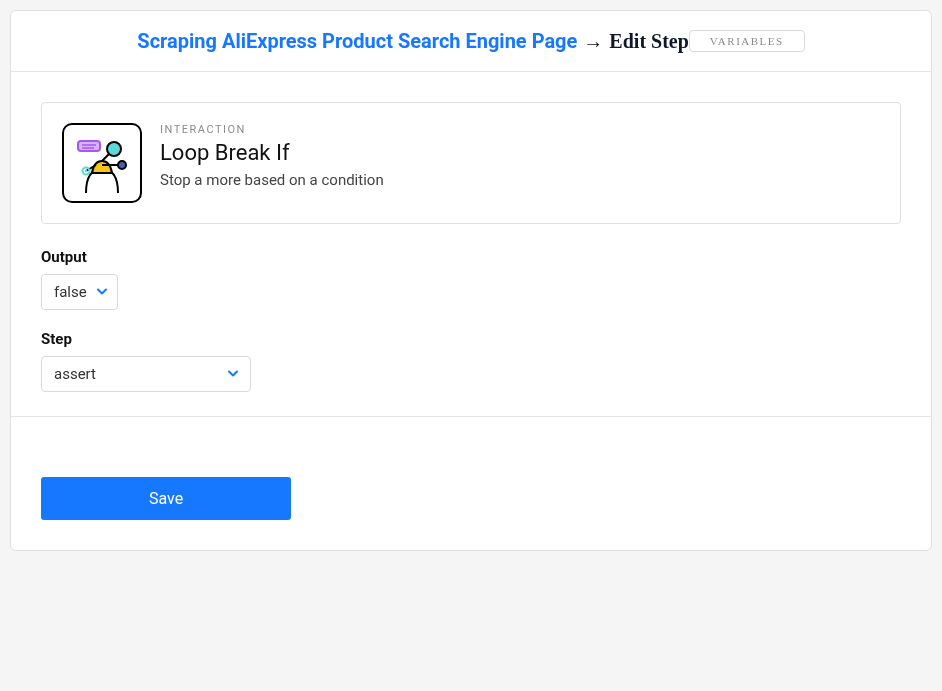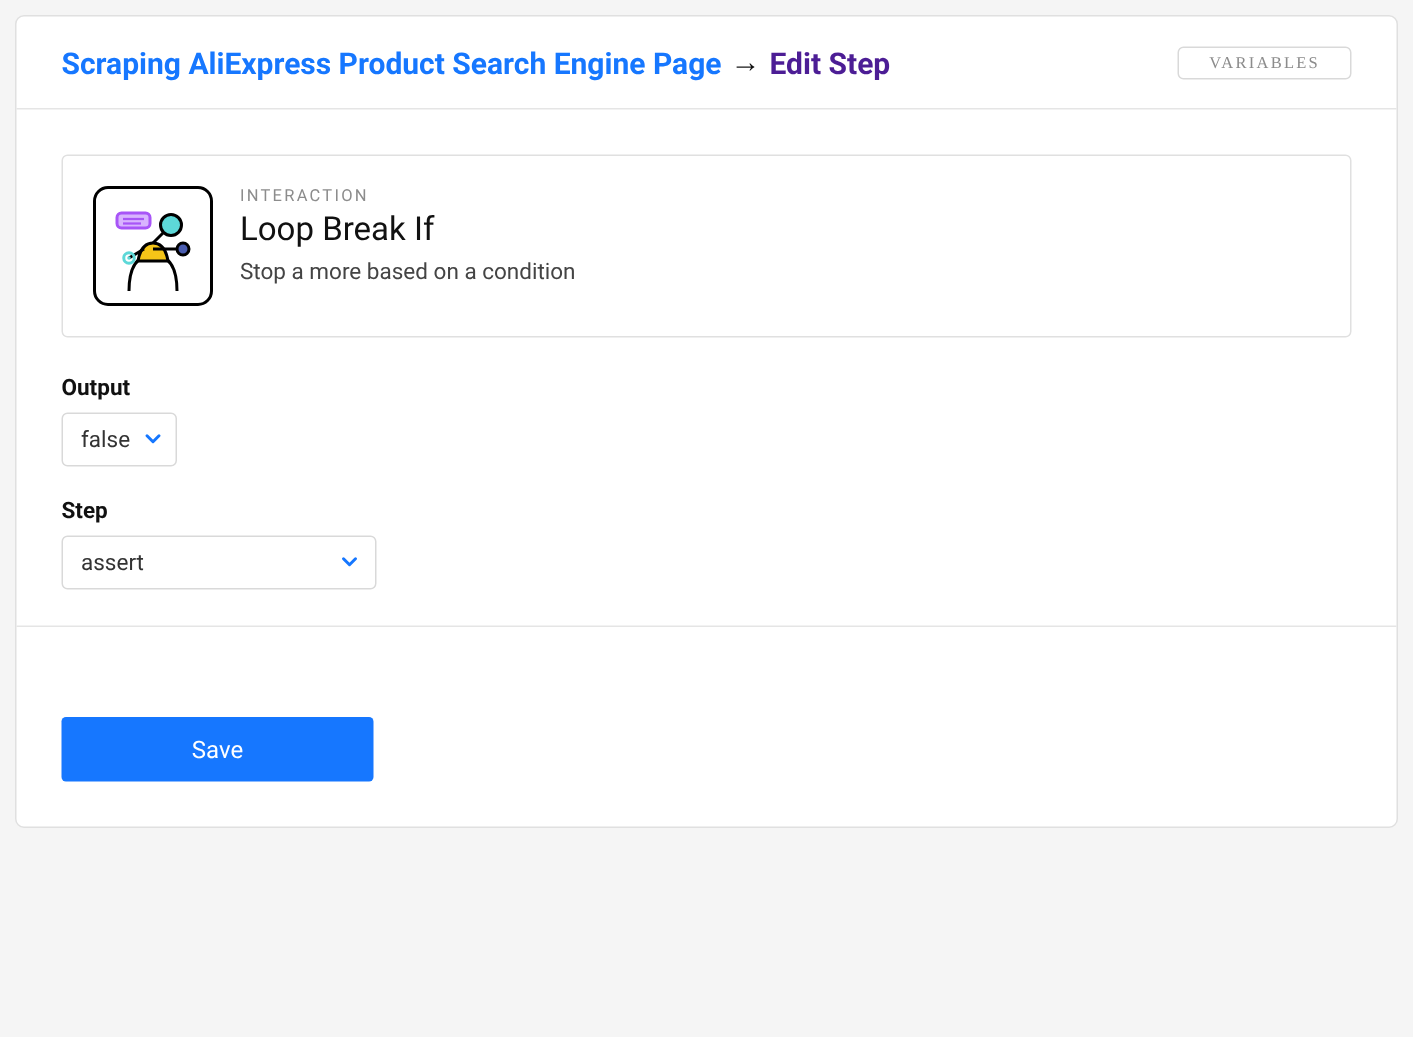--- a/index.html
+++ b/index.html
@@ -16,41 +16,42 @@
   .card {
     background: #fff;
     border: 1px solid #e0e0e0;
     border-radius: 6px;
     width: 922px;
     margin: 0 auto;
   }
   .header {
     display: flex;
     align-items: center;
-    justify-content: space-between;
+    justify-content: center;
     padding: 18px 30px 18px 30px;
     border-bottom: 1px solid #e5e5e5;
   }
   .breadcrumb {
     font-size: 20px;
     font-weight: 700;
     display: flex;
     align-items: center;
     gap: 6px;
   }
   .breadcrumb a {
     color: #1677ff;
     text-decoration: none;
   }
   .breadcrumb .arrow {
     color: #111;
     font-weight: 700;
   }
   .breadcrumb .current {
-    color: #4c1d95;
+    color: #0f172a;
+    font-family: Liberation Serif, serif;
   }
   .variables-btn {
     border: 1px solid #d9d9d9;
     background: #fff;
     color: #8c8c8c;
     font-size: 11px;
     letter-spacing: 1.5px;
     padding: 4px 20px;
     border-radius: 4px;
     cursor: pointer;
@@ -156,21 +157,21 @@
   }
   .footer {
     padding: 30px;
   }
   .save-btn {
     background: #1677ff;
     color: #fff;
     border: none;
     font-size: 16px;
     padding: 12px 0;
-    width: 208px;
+    width: 250px;
     border-radius: 3px;
     cursor: pointer;
     font-family: inherit;
   }
 </style>
 </head>
 <body>
 
 <div class="card">
 

